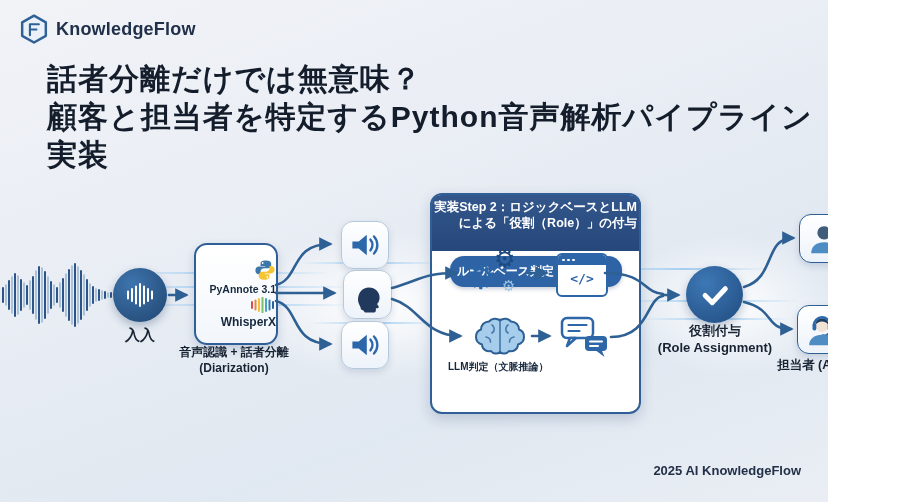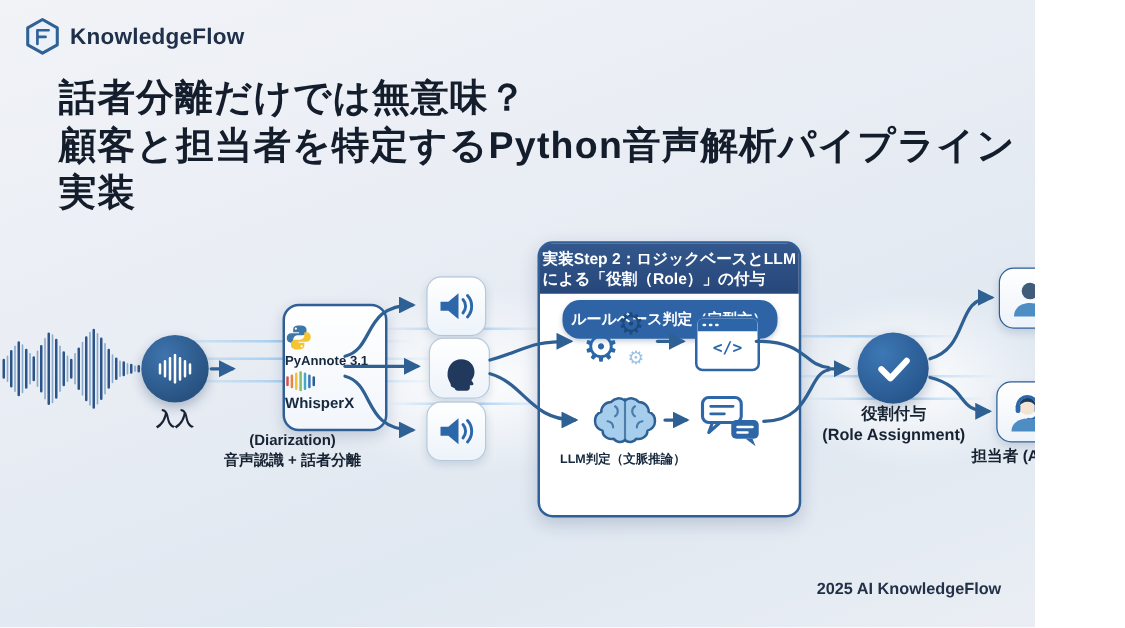--- a/index.html
+++ b/index.html
@@ -19,32 +19,32 @@
   .streak{height:2px;border-radius:2px;background:linear-gradient(90deg,rgba(150,200,240,0),rgba(140,195,240,.75),rgba(150,200,240,0));z-index:1;}
   .glow{border-radius:50%;background:radial-gradient(closest-side,rgba(255,255,255,.95),rgba(230,242,252,0));z-index:1;}
   
   .input-circle{left:113px;top:268px;width:54px;height:54px;border-radius:50%;
     background:radial-gradient(circle at 35% 30%,#3e74ae,#27517f 75%);
     box-shadow:0 4px 9px rgba(30,60,100,.3);display:flex;align-items:center;justify-content:center;z-index:3;}
   .input-label{left:100px;top:326px;width:80px;text-align:center;font-size:15px;font-weight:700;z-index:4;}
   
   .pyannote-box{left:194px;top:243px;width:80px;height:98px;background:linear-gradient(180deg,#ffffff,#f2f6fb);
     border:2px solid #2f5f96;border-radius:13px;box-shadow:0 4px 10px rgba(30,60,100,.18);
-    display:flex;flex-direction:column;align-items:flex-start;justify-content:center;gap:2px;z-index:3;margin-left:32px;}
+    display:flex;flex-direction:column;align-items:flex-end;justify-content:center;gap:2px;z-index:3;}
   .tool-top{font-size:10.5px;font-weight:700;color:#16283e;}
   .tool-bottom{font-size:12px;font-weight:700;color:#16283e;}
   .pyannote-caption{left:144px;top:344px;width:180px;text-align:center;font-size:12px;font-weight:700;line-height:16px;z-index:4;}
   
   .tile{background:linear-gradient(180deg,#ffffff,#edf3fa);border:1.5px solid #b6c9dc;border-radius:12px;
     box-shadow:0 3px 7px rgba(40,70,110,.16);display:flex;align-items:center;justify-content:center;z-index:3;}
   
   .step2{left:430px;top:193px;width:207px;height:217px;background:#fff;border:2px solid #2f5f96;border-radius:12px;
     box-shadow:0 5px 14px rgba(30,60,100,.2);z-index:2;}
   .step2-header{background:linear-gradient(180deg,#33578c,#26477a);border-radius:9px 9px 0 0;color:#fff;
-    font-weight:700;font-size:12.5px;line-height:15.5px;text-align:left;padding:5px 2px 4px;}
+    font-weight:700;font-size:12.5px;line-height:15.5px;text-align:right;padding:5px 2px 20px;}
   .rule-pill{margin:5px auto 0;width:172px;background:#2e64a6;color:#fff;font-weight:700;font-size:12px;
     text-align:center;border-radius:14px;padding:7px 0;box-shadow:0 2px 4px rgba(30,60,100,.25);}
   .gears{left:466px;top:247px;width:60px;height:56px;z-index:3;font-family:"DejaVu Sans",sans-serif;}
   .gear{position:absolute;line-height:1;}
   .gear-big{left:0px;top:14px;font-size:33px;color:#2b66a8;}
   .gear-med{left:28px;top:0px;font-size:24px;color:#1c4a7e;}
   .gear-small{left:36px;top:32px;font-size:15px;color:#9cc3e2;}
   .code-tile{left:556px;top:253px;width:48px;height:40px;border:2.5px solid #2d66a8;border-radius:6px;background:#fff;z-index:3;overflow:hidden;}
   .code-head{height:10px;background:#2d66a8;display:flex;align-items:center;gap:2.5px;padding-left:4px;}
   .code-dot{width:2.6px;height:2.6px;border-radius:50%;background:#fff;}
@@ -123,22 +123,22 @@
         <path d="M9 2V14" stroke="#f3c13f" stroke-width="2" stroke-linecap="round"></path>
         <path d="M12.5 0.8V15.2" stroke="#7cc06a" stroke-width="2" stroke-linecap="round"></path>
         <path d="M16 2V14" stroke="#45a8c9" stroke-width="2" stroke-linecap="round"></path>
         <path d="M19.5 3.5V12.5" stroke="#3b77b5" stroke-width="2" stroke-linecap="round"></path>
         <path d="M23 5V11" stroke="#2c5f96" stroke-width="2" stroke-linecap="round"></path>
       </svg>
     </span>
     <span class="tool-bottom">WhisperX</span>
   </div>
   <div class="abs pyannote-caption">
+    <div>音声認識 + 話者分離</div>
     <div>(Diarization)</div>
-    <div>音声認識 + 話者分離</div>
   </div>
 
   <div class="abs tile" style="left:341px;top:221px;width:46px;height:46px;">
     <span>
       <svg width="36" height="36" viewBox="0 0 40 40">
         <path d="M6 16 h7 l9 -7.5 v23 l-9 -7.5 H6 z" fill="#2c67aa"></path>
         <path d="M26 14 a9 9 0 0 1 0 12 M30 10.5 a14 14 0 0 1 0 19" stroke="#2c67aa" stroke-width="2.6" fill="none" stroke-linecap="round"></path>
       </svg>
     </span>
   </div>

